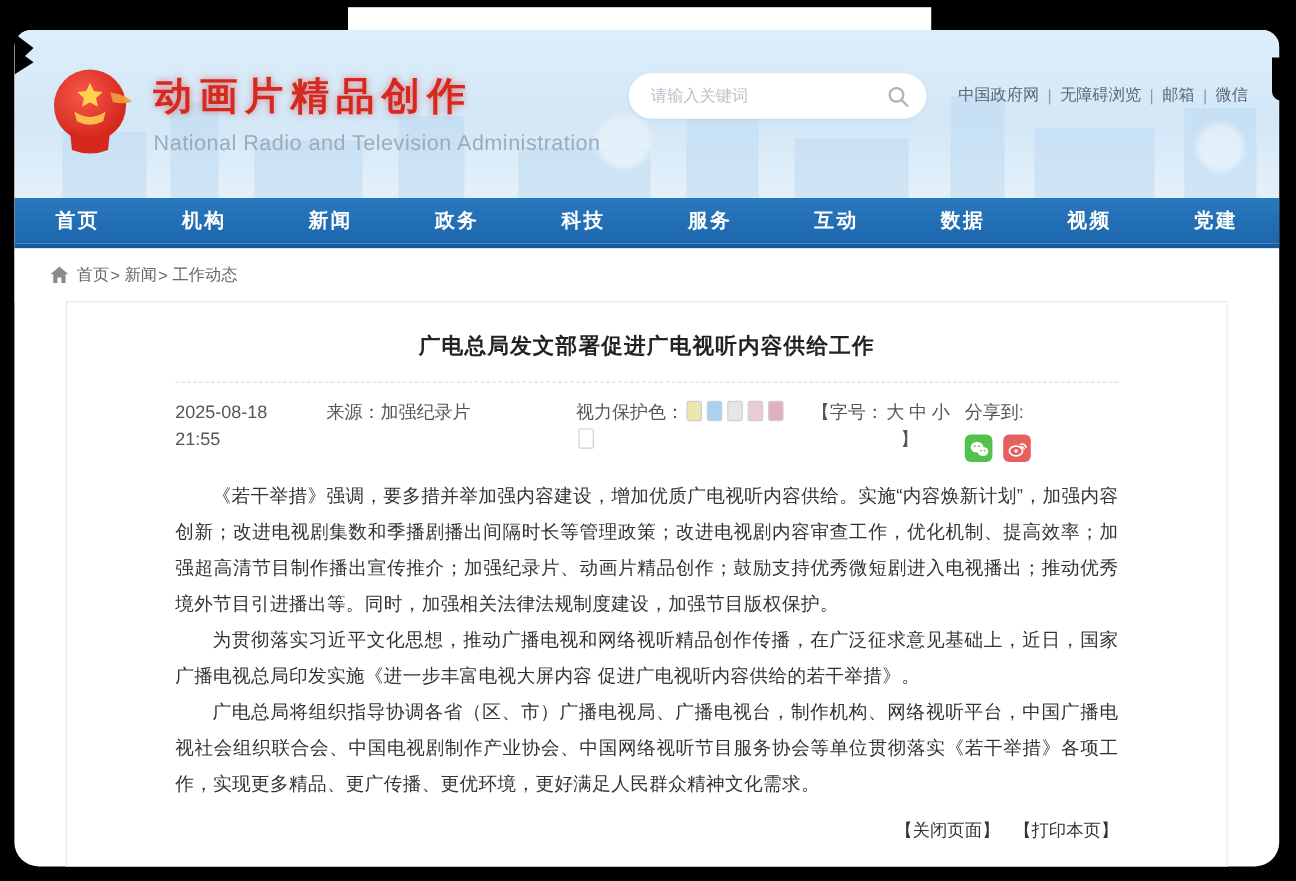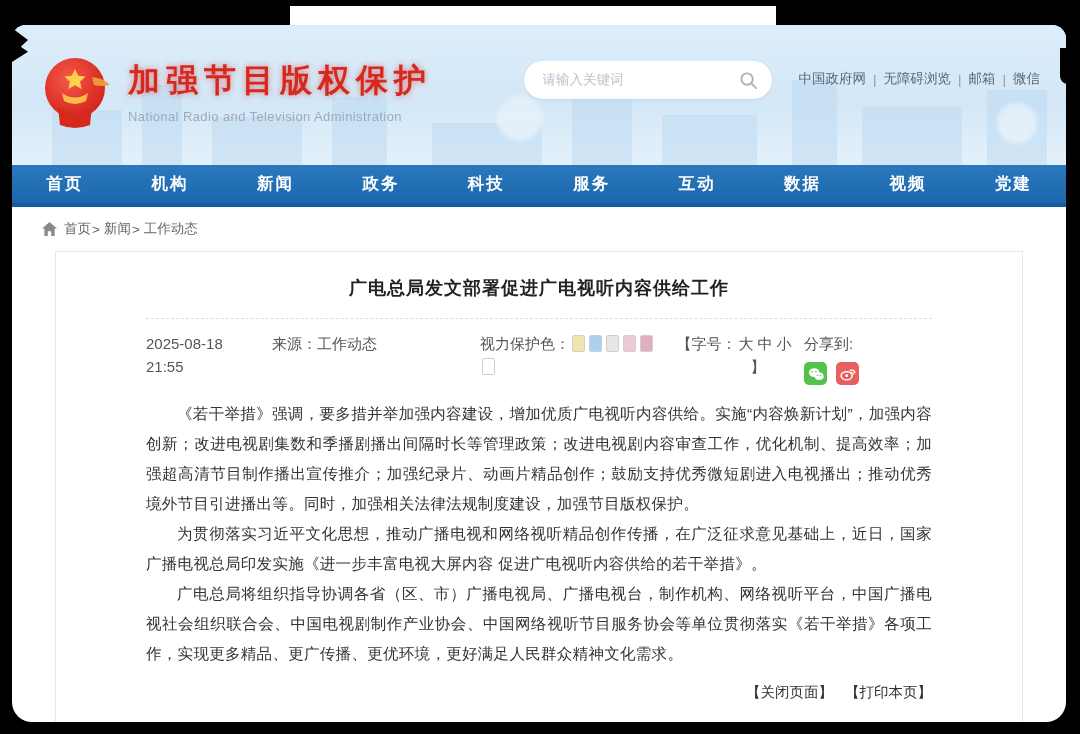--- a/index.html
+++ b/index.html
@@ -23,21 +23,21 @@
   .skyline { position:absolute; bottom:0; left:0; right:0; height:110px; opacity:.45; }
   .bld { position:absolute; bottom:0; background:#b9d8ef; }
   .glow { position:absolute; border-radius:50%; background:rgba(255,255,255,.75);
     filter:blur(2px); }
   .header-inner { position:relative; display:flex; align-items:flex-start;
     padding:28px 26px 0 28px; z-index:2; }
   .logo-emblem { width:74px; height:74px; flex:0 0 auto; margin-top:2px; }
   .brand { margin-left:14px; margin-top:6px; }
   .brand-cn { font-size:32px; font-weight:bold; color:#d5281e; letter-spacing:6px;
     text-shadow:0 0 6px rgba(213,40,30,.55); }
-  .brand-en { font-size:13px; color:#9cabb9; margin-top:6px; letter-spacing:.4px; }
+  .brand-en { font-size:18px; color:#9cabb9; margin-top:6px; letter-spacing:.4px; }
   .search-box { margin-left:auto; margin-top:8px; width:248px; height:38px;
     background:#fff; border-radius:19px; display:flex; align-items:center;
     padding:0 14px 0 18px; box-shadow:0 1px 3px rgba(120,150,180,.18); }
   .search-input { flex:1; border:none; outline:none; font-size:13.5px; color:#14532d;
     background:transparent; font-family:Liberation Serif, serif; }
   .search-input::placeholder { color:#b9c3cd; }
   .top-links { display:flex; align-items:center; margin-left:26px; margin-top:17px;
     font-size:13.5px; color:#5a6674; white-space:nowrap; }
   .top-links .sep { margin:0 7px; color:#8d99a6; }
   .top-links a { color:#5a6674; text-decoration:none; cursor:pointer; }
@@ -119,21 +119,21 @@
           </radialGradient>
         </defs>
         <circle cx="35" cy="33" r="30" fill="url(#emb)"></circle>
         <path d="M18 52 Q35 66 52 52 L50 70 Q35 76 20 70 Z" fill="#d6281c"></path>
         <path d="M35 14 l3.2 6.8 7.4.8 -5.5 5 1.5 7.3 -6.6-3.7 -6.6 3.7 1.5-7.3 -5.5-5 7.4-.8 Z" fill="#ffd24d"></path>
         <path d="M22 38 q13 9 26 0 l-2 8 q-11 6 -22 0 Z" fill="#ffd24d" opacity=".85"></path>
         <path d="M52 22 q14 2 18 8 q-8 2 -16 0 Z" fill="#f0a13c" opacity=".9"></path>
       </svg>
 
       <div class="brand">
-        <div class="brand-cn">加强节目版权保护</div>
+        <div class="brand-cn">动画片精品创作</div>
         <div class="brand-en">National Radio and Television Administration</div>
       </div>
 
       <div class="search-box">
         <input class="search-input" type="text" placeholder="请输入关键词" style="">
         <svg width="19" height="19" viewBox="0 0 20 20">
           <circle cx="8.5" cy="8.5" r="6" fill="none" stroke="#a9b4bf" stroke-width="2"></circle>
           <line x1="13" y1="13" x2="18" y2="18" stroke="#a9b4bf" stroke-width="2" stroke-linecap="round"></line>
         </svg>
       </div>
@@ -175,21 +175,21 @@
     <span class="csep">&gt;</span>
     <a>工作动态</a>
   </div>
 
   <div class="card">
     <div class="a-title">广电总局发文部署促进广电视听内容供给工作</div>
     <div class="t-divider"></div>
 
     <div class="meta">
       <div class="m-date">2025-08-18 21:55</div>
-      <div class="m-source">来源：工作动态</div>
+      <div class="m-source">来源：加强纪录片</div>
 
       <div class="m-eye">
         <span>视力保护色：</span><span class="swatch" style="background: rgb(239, 230, 174);"></span><span class="swatch" style="background: rgb(169, 209, 240);"></span><span class="swatch" style="background: rgb(230, 230, 230);"></span><span class="swatch" style="background: rgb(235, 202, 212);"></span><span class="swatch" style="background: rgb(227, 175, 192);"></span><span class="swatch" style="background: rgb(255, 255, 255);"></span>
       </div>
 
       <div class="m-fontsize">
         <span>【字号：</span><span class="fs-opt">大</span><span class="fs-opt">中</span><span class="fs-opt">小</span>
         <span class="fs-close">】</span>
       </div>
 

